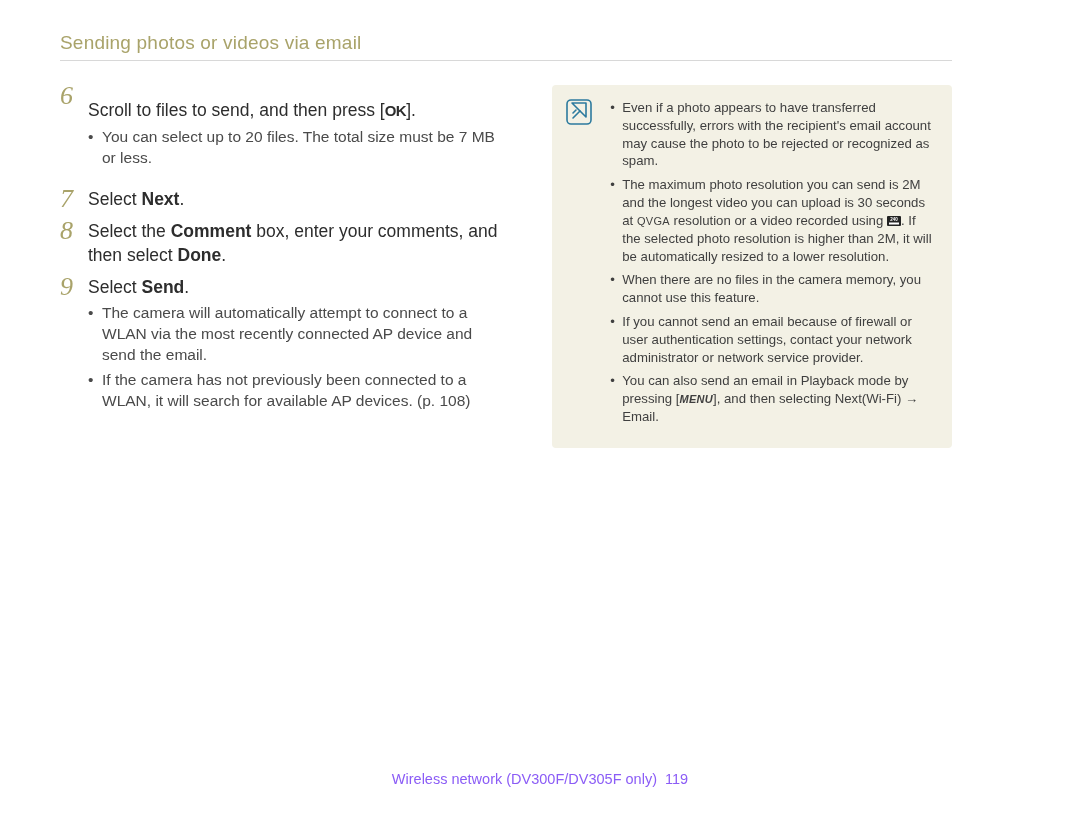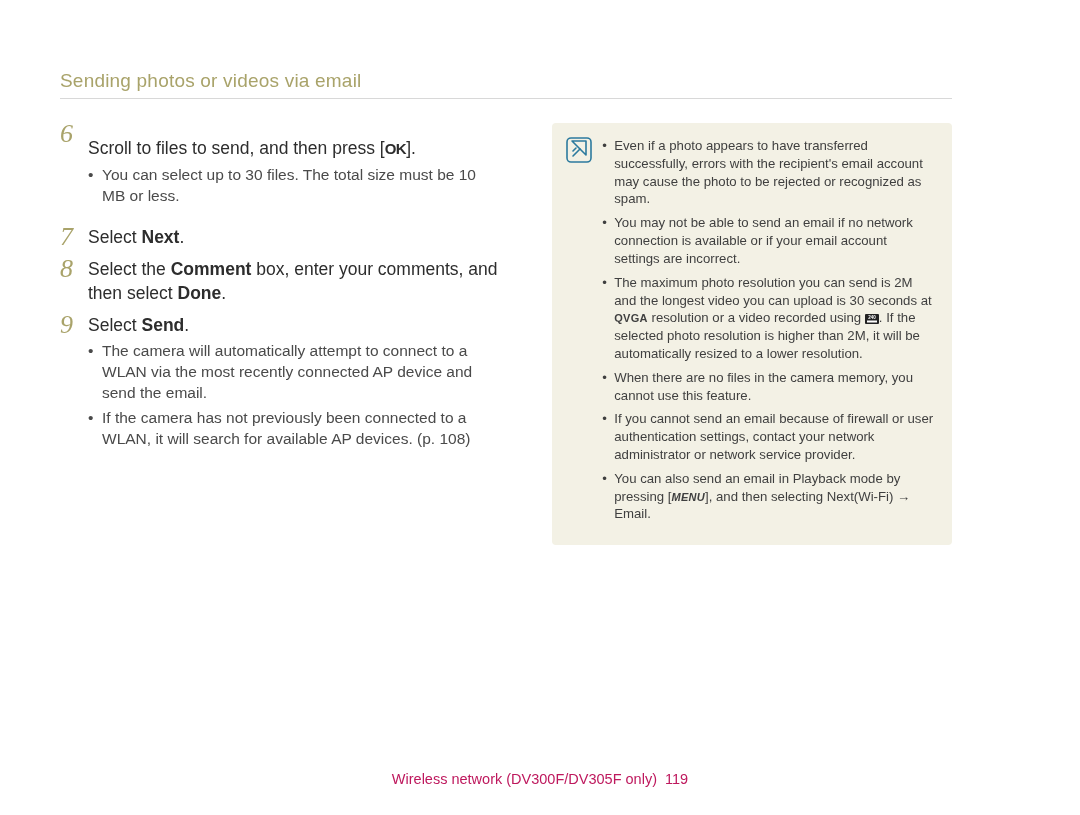--- a/index.html
+++ b/index.html
@@ -1,63 +1,63 @@
 <!DOCTYPE html>
 <html><head>
 <meta charset="utf-8">
 <style>
   * { box-sizing: border-box; margin: 0; padding: 0; }
   html, body { width: 1080px; height: 815px; background: #fff; font-family: Arial, Helvetica, sans-serif; color: #3a3a3a; }
-  .page { position: relative; width: 1012px; height: 815px; padding: 70px 60px 0 60px; }
+  .page { position: relative; width: 1012px; height: 815px; padding: 32px 60px 0 60px; }
   .header-title { color: #a9a36a; font-size: 19px; font-weight: 400; letter-spacing: 0.2px; margin-bottom: 6px; font-family: Arial, Helvetica, sans-serif; }
   .header-rule { border: none; border-top: 1px solid #d8d8d8; margin-bottom: 24px; }
   .columns { display: flex; gap: 50px; align-items: flex-start; }
   .col-left { width: 500px; }
   .col-right { width: 452px; }
   .step { display: flex; align-items: flex-start; margin-bottom: 8px; }
   .step-num { font-style: italic; font-family: Georgia, 'Times New Roman', serif; color: #a9a36a; font-size: 26px; width: 28px; flex-shrink: 0; line-height: 1; margin-top: -2px; }
   .step-body { flex: 1; font-size: 17.5px; line-height: 1.35; color: #2d2d2d; font-weight: 300; }
   .step-body b { font-weight: 700; }
   .ok-icon { display: inline-block; font-weight: 900; font-size: 15px; letter-spacing: -0.5px; vertical-align: baseline; margin-top: 16px; }
   ul.sub { list-style: none; margin: 4px 0 12px 0; padding-left: 0px; }
   ul.sub li { position: relative; padding-left: 14px; font-size: 15.5px; line-height: 1.35; color: #4a4a4a; margin-bottom: 4px; font-weight: 300; }
   ul.sub li::before { content: "•"; position: absolute; left: 0; top: 0; }
 
-  .note-box { background: #f3f1e5; border-radius: 4px; padding: 14px 16px 16px 14px; display: flex; align-items: flex-start; gap: 10px; }
+  .note-box { background: #f3f1e5; border-radius: 4px; padding: 14px 16px 16px 14px; display: flex; align-items: flex-start; gap: 18px; }
   .note-icon-wrap { flex-shrink: 0; width: 26px; height: 26px; }
   .note-icon-wrap svg { width: 26px; height: 26px; }
   ul.note-list { list-style: none; flex: 1; }
   ul.note-list li { position: relative; padding-left: 12px; font-size: 13.2px; line-height: 1.35; color: #3f3f3f; margin-bottom: 6px; font-weight: 300; }
   ul.note-list li::before { content: "•"; position: absolute; left: 0; top: 0; }
   .menu-icon { display:inline-block; font-weight:900; font-size:11px; letter-spacing:0.3px;font-style:italic; }
-  .qvga-icon { display:inline-block; font-weight:700; font-size:11px; letter-spacing:0.3px; }
+  .qvga-icon { display:inline-block; font-weight:400; font-size:11px; letter-spacing:0.3px; }
   .rec-icon { display:inline-block; width:14px; height:10px; vertical-align:middle; }
   .rec-icon svg { width:14px; height:10px; display:block; }
 
-  .footer { position: absolute; bottom: 28px; left: 0; width: 1080px; text-align: center; font-size: 14.5px; color: #be185d; font-weight: 300; }
+  .footer { position: absolute; bottom: 28px; left: 0; width: 1080px; text-align: center; font-size: 14.5px; color: #8b5cf6; font-weight: 300; }
   .footer .pg { font-weight: 400; }
 </style>
 </head>
 <body>
 
 <div class="page">
 
   <div class="header-title">Sending photos or videos via email</div>
   <hr class="header-rule">
 
   <div class="columns">
 
     <div class="col-left">
 
       <div class="step">
         <div class="step-num">6</div>
         <div class="step-body">
           <span>Scroll to files to send, and then press [</span><span class="ok-icon">OK</span><span>].</span>
           <ul class="sub">
-            <li>You can select up to 30 files. The total size must be 10 MB or less.</li>
+            <li>You can select up to 20 files. The total size must be 7 MB or less.</li>
           </ul>
         </div>
       </div>
 
       <div class="step">
         <div class="step-num">7</div>
         <div class="step-body">
           <span>Select </span><b>Next</b><span>.</span>
         </div>
       </div>
@@ -86,21 +86,20 @@
       <div class="note-box">
         <div class="note-icon-wrap">
           <svg viewBox="0 0 26 26">
             <rect x="1" y="1" width="24" height="24" rx="4" fill="none" stroke="#2c7a9e" stroke-width="1.6"></rect>
             <path d="M6 4 L20 4 L20 18 Z" fill="none" stroke="#2c7a9e" stroke-width="1.6" stroke-linejoin="round"></path>
             <path d="M7 19 L14 12 M7 14 L10 11" stroke="#2c7a9e" stroke-width="1.6" stroke-linecap="round"></path>
           </svg>
         </div>
         <ul class="note-list">
           <li>Even if a photo appears to have transferred successfully, errors with the recipient's email account may cause the photo to be rejected or recognized as spam.</li>
-          <li>You may not be able to send an email if no network connection is available or if your email account settings are incorrect.</li>
           <li>
             <span>The maximum photo resolution you can send is 2M and the longest video you can upload is 30 seconds at </span><span class="qvga-icon">QVGA</span><span> resolution or a video recorded using </span><span class="rec-icon"><svg viewBox="0 0 14 10">
                   <rect x="0" y="0" width="14" height="10" rx="1" fill="#222"></rect>
                   <text x="7" y="5" font-size="4.5" fill="#fff" text-anchor="middle" font-weight="700">240</text>
                   <rect x="2" y="6.5" width="10" height="2" fill="#fff"></rect>
                 </svg></span><span>. If the selected photo resolution is higher than 2M, it will be automatically resized to a lower resolution.</span>
           </li>
           <li>When there are no files in the camera memory, you cannot use this feature.</li>
           <li>If you cannot send an email because of firewall or user authentication settings, contact your network administrator or network service provider.</li>
           <li>

